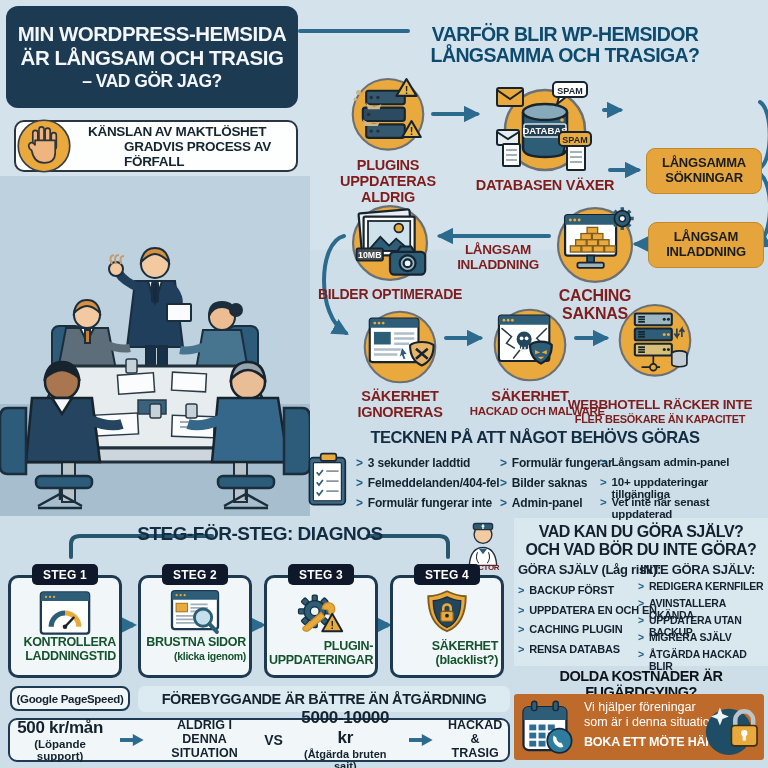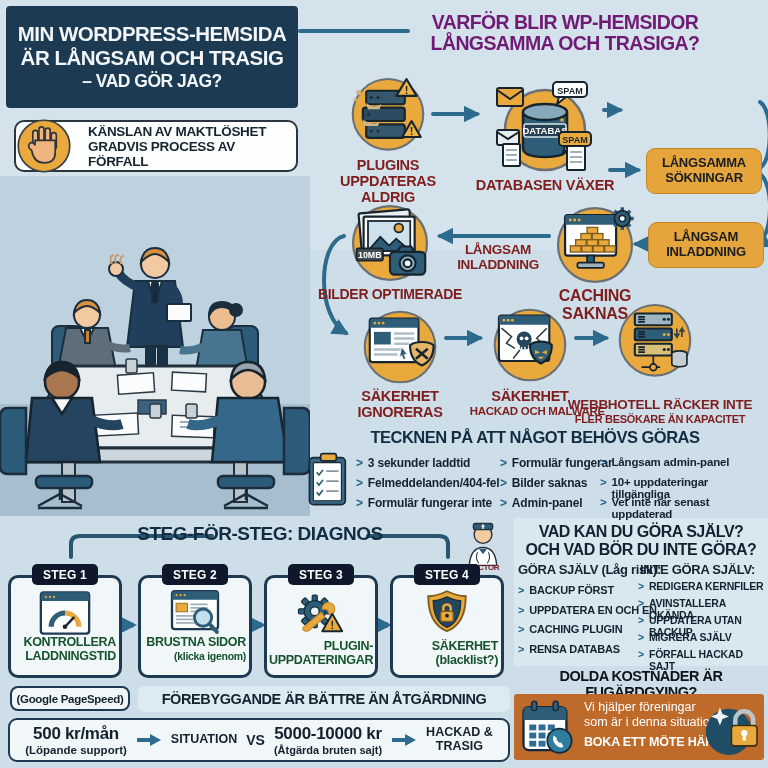--- a/index.html
+++ b/index.html
@@ -48,29 +48,29 @@
       <path d="M212,536 H80 Q71,536 71,544 V557"></path>
       <path d="M368,536 H439 Q448,536 448,544 V557"></path>
     </g>
     <g stroke="#2c6b8e" fill="none" stroke-width="5">
       <line x1="121" y1="625" x2="133" y2="625" marker-end="url(#ah)"></line>
       <line x1="251" y1="625" x2="262" y2="625" marker-end="url(#ah)"></line>
       <line x1="377" y1="625" x2="388" y2="625" marker-end="url(#ah)"></line>
     </g>
   </svg>
 
-  <div class="abs ctr z2" style="left:6px;top:6px;width:292px;height:102px;background:#1c3a52;border-radius:4px;color:#f2f6f8;font-weight:bold;letter-spacing:-0.5px;">
+  <div class="abs ctr z2" style="left:6px;top:6px;width:292px;height:102px;background:#1c3a52;border-radius:12px;color:#f2f6f8;font-weight:bold;letter-spacing:-0.5px;">
     <div style="font-size:20.5px;">MIN WORDPRESS-HEMSIDA</div>
     <div style="font-size:20.5px;">ÄR LÅNGSAM OCH TRASIG</div>
     <div style="font-size:17.5px;margin-top:1px;">– VAD GÖR JAG?</div>
   </div>
 
   <div class="abs z2" style="left:14px;top:120px;width:284px;height:52px;background:#fdfefe;border:2.5px solid #2a3540;border-radius:10px;box-sizing:border-box;display:flex;flex-direction:column;justify-content:center;padding-left:72px;">
     <div style="font-size:13.5px;font-weight:bold;color:#16242f;letter-spacing:-0.3px;">KÄNSLAN AV MAKTLÖSHET</div>
-    <div style="font-size:13.5px;font-weight:bold;color:#16242f;letter-spacing:-0.3px;">GRADVIS PROCESS AV FÖRFALL</div>
+    <div style="font-size:13.5px;font-weight:bold;color:#16242f;letter-spacing:-0.3px;margin-left:36px;">GRADVIS PROCESS AV FÖRFALL</div>
   </div>
   <svg class="abs" style="left:16px;top:118px;z-index:3;" width="56" height="56" viewBox="0 0 100 100">
     <circle cx="50" cy="50" r="46" fill="#e9a93d" stroke="#3a3f45" stroke-width="3"></circle>
     <g stroke="#30353b" stroke-width="3" fill="#eeb57f" stroke-linejoin="round">
       <rect x="30" y="22" width="9" height="34" rx="4.5"></rect>
       <rect x="41" y="16" width="9" height="40" rx="4.5"></rect>
       <rect x="52" y="18" width="9" height="38" rx="4.5"></rect>
       <rect x="63" y="26" width="9" height="30" rx="4.5"></rect>
       <path d="M28,58 q-8,-6 -4,-12 q4,-5 10,2 l0,-8 l36,0 l0,22 q0,18 -20,18 q-18,0 -22,-22 z"></path>
     </g>
@@ -152,21 +152,21 @@
     <g fill="#2d5b7a" stroke="#1a2e3e" stroke-width="2.5">
       <path d="M8,232 q-8,0 -8,10 v48 q0,8 8,8 h18 v-66 z"></path>
       <path d="M302,232 q8,0 8,10 v48 q0,8 -8,8 h-18 v-66 z"></path>
       <rect x="36" y="300" width="56" height="12" rx="5"></rect>
       <rect x="218" y="300" width="56" height="12" rx="5"></rect>
       <path d="M60,312 v12 m-22,6 l22,-12 l22,12 m-44,2 h44" fill="none"></path>
       <path d="M246,312 v12 m-22,6 l22,-12 l22,12 m-44,2 h44" fill="none"></path>
     </g>
   </svg>
 
-  <div class="abs z2 nlabel" style="left:400px;top:12px;width:330px;color:#701a75;letter-spacing:-0.6px;">
+  <div class="abs z2 nlabel" style="left:400px;top:24px;width:330px;color:#0c4a6e;letter-spacing:-0.6px;">
     <div style="font-size:19.5px;">VARFÖR BLIR WP-HEMSIDOR</div>
     <div style="font-size:19.5px;">LÅNGSAMMA OCH TRASIGA?</div>
   </div>
 
   <svg class="abs z2" style="left:346px;top:74px;" width="84" height="84" viewBox="0 0 100 100">
     <circle cx="50" cy="48" r="42" fill="#e9a93d" stroke="#6b7075" stroke-width="2.5"></circle>
     <g stroke="#17242e" stroke-width="2.5" stroke-linejoin="round">
       <rect x="24" y="20" width="46" height="16" rx="3" fill="#35586e"></rect>
       <rect x="20" y="40" width="50" height="16" rx="3" fill="#2c4b60"></rect>
       <rect x="24" y="60" width="46" height="16" rx="3" fill="#35586e"></rect>
@@ -524,20 +524,21 @@
   <div class="abs z2" style="left:8px;top:718px;width:502px;height:44px;background:#f1f6f8;border:2.5px solid #1e3a52;border-radius:9px;box-sizing:border-box;display:flex;align-items:center;justify-content:center;gap:9px;">
     <div class="ctr">
       <div style="font-size:17px;font-weight:bold;color:#13222e;letter-spacing:-0.3px;">500 kr/mån</div>
       <div style="font-size:11.5px;font-weight:bold;color:#13222e;">(Löpande support)</div>
     </div>
     <svg width="26" height="16" viewBox="0 0 26 16">
         <line x1="1" y1="8" x2="15" y2="8" stroke="#2c6b8e" stroke-width="4"></line>
         <path d="M14,2 L25,8 L14,14 z" fill="#2c6b8e"></path>
       </svg>
     <div class="ctr" style="font-size:12.5px;font-weight:bold;color:#13222e;line-height:1.1;">
+      <div>ALDRIG I DENNA</div>
       <div>SITUATION</div>
     </div>
     <div style="font-size:14px;font-weight:bold;color:#13222e;">VS</div>
     <div class="ctr">
       <div style="font-size:17px;font-weight:bold;color:#13222e;letter-spacing:-0.3px;">5000-10000 kr</div>
       <div style="font-size:11px;font-weight:bold;color:#13222e;">(Åtgärda bruten sajt)</div>
     </div>
     <svg width="26" height="16" viewBox="0 0 26 16">
         <line x1="1" y1="8" x2="15" y2="8" stroke="#2c6b8e" stroke-width="4"></line>
         <path d="M14,2 L25,8 L14,14 z" fill="#2c6b8e"></path>
@@ -584,21 +585,21 @@
     <div class="sitem" style="height:17px;">
         <span class="chev">&gt;</span>
         <span>UPPDATERA UTAN BACKUP</span>
       </div>
     <div class="sitem" style="height:17px;">
         <span class="chev">&gt;</span>
         <span>MIGRERA SJÄLV</span>
       </div>
     <div class="sitem" style="height:17px;">
         <span class="chev">&gt;</span>
-        <span>FÖRFALL HACKAD SAJT</span>
+        <span>ÅTGÄRDA HACKAD BLIR</span>
       </div>
   </div>
 
   <div class="abs z2 nlabel" style="left:514px;top:669px;width:254px;font-size:14.5px;color:#0c1218;letter-spacing:-0.5px;">DOLDA KOSTNADER ÄR FUGÄRDGYING?</div>
 
   <div class="abs" style="left:514px;top:694px;width:250px;height:66px;background:#bd6a2b;border-radius:3px;z-index:2;"></div>
   <svg class="abs" style="left:520px;top:699px;z-index:3;" width="58" height="58" viewBox="0 0 100 100">
     <rect x="6" y="14" width="74" height="74" rx="9" fill="#ffffff" stroke="#16283a" stroke-width="4"></rect>
     <path d="M6,23 q0,-9 9,-9 h56 q9,0 9,9 v13 H6 z" fill="#2e5d77"></path>
     <rect x="20" y="4" width="9" height="16" rx="4" fill="#2e5d77" stroke="#16283a" stroke-width="2.5"></rect>

